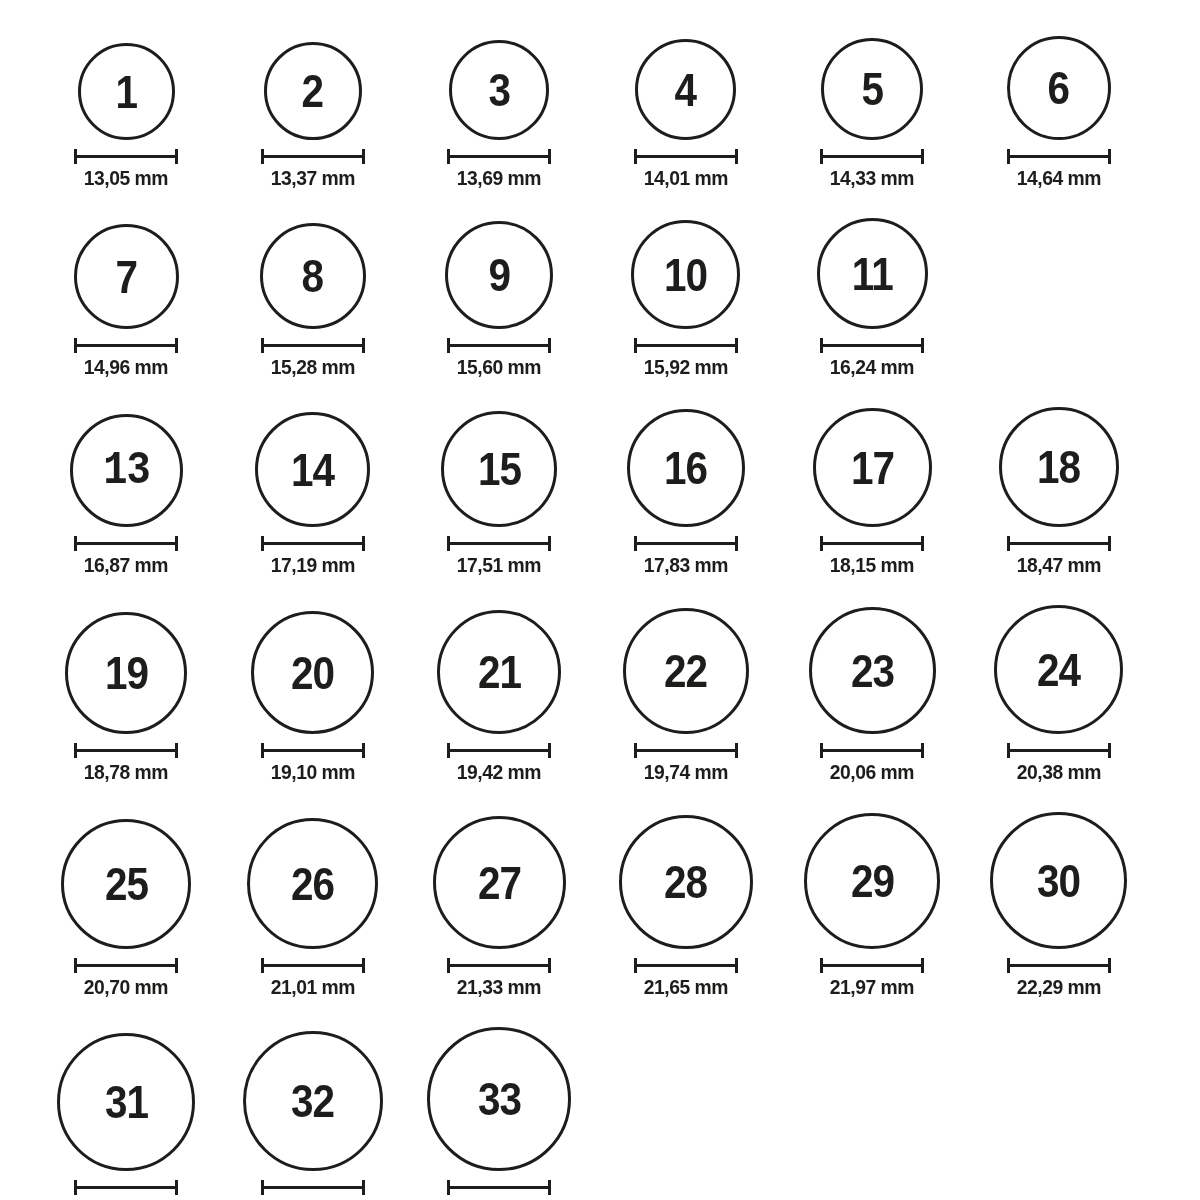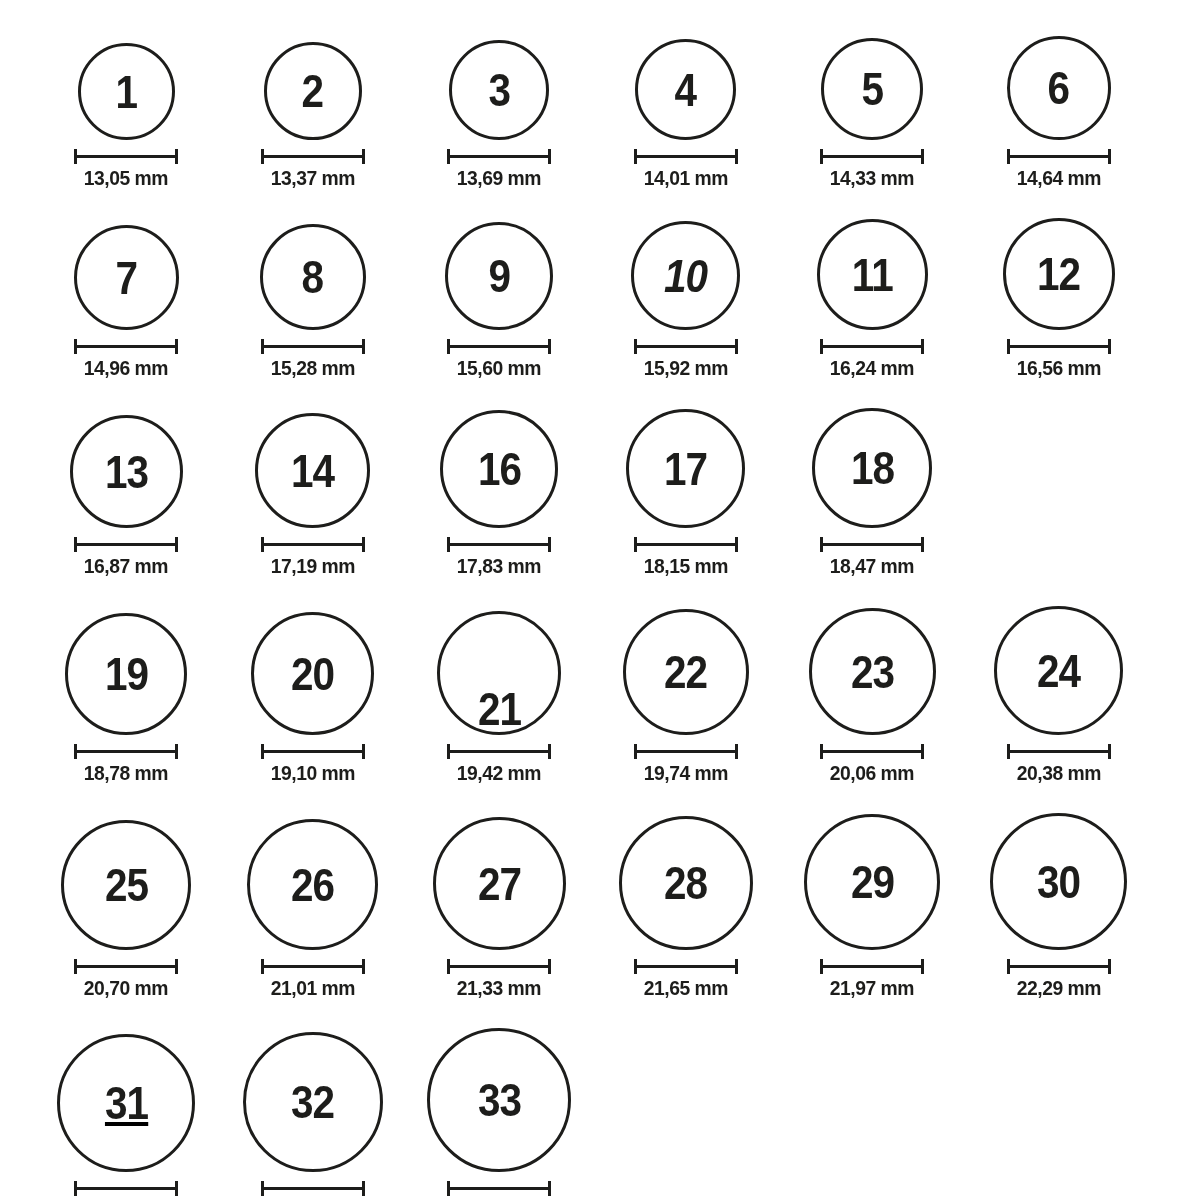--- a/index.html
+++ b/index.html
@@ -140,57 +140,57 @@
         <div class="dlabel">15,28 mm</div>
       </div>
       <div class="cell">
         <div class="circle" style="width: 108px; height: 108px;">
           <span class="num">9</span>
         </div>
         <div class="ruler"></div>
         <div class="dlabel">15,60 mm</div>
       </div>
       <div class="cell">
-        <div class="circle" style="width: 109px; height: 109px; font-style: italic;">
+        <div class="circle" style="width: 109px; height: 109px;">
           <span class="num">10</span>
         </div>
         <div class="ruler"></div>
         <div class="dlabel">15,92 mm</div>
       </div>
       <div class="cell">
         <div class="circle" style="width: 111px; height: 111px;">
           <span class="num">11</span>
         </div>
         <div class="ruler"></div>
         <div class="dlabel">16,24 mm</div>
       </div>
-      <div class="cell">
-        <div class="circle" style="width: 112px; height: 112px;">
-          <span class="num">12</span>
-        </div>
-        <div class="ruler"></div>
-        <div class="dlabel">16,56 mm</div>
-      </div>
-    </div>
-    <div class="row">
-      <div class="cell">
-        <div class="circle" style="width: 113px; height: 113px;">
+    </div>
+    <div class="row">
+      <div class="cell">
+        <div class="circle" style="width: 113px; height: 113px; font-family: Liberation Mono, monospace;">
           <span class="num">13</span>
         </div>
         <div class="ruler"></div>
         <div class="dlabel">16,87 mm</div>
       </div>
       <div class="cell">
         <div class="circle" style="width: 115px; height: 115px;">
           <span class="num">14</span>
         </div>
         <div class="ruler"></div>
         <div class="dlabel">17,19 mm</div>
       </div>
       <div class="cell">
+        <div class="circle" style="width: 116px; height: 116px;">
+          <span class="num">15</span>
+        </div>
+        <div class="ruler"></div>
+        <div class="dlabel">17,51 mm</div>
+      </div>
+      <div class="cell">
         <div class="circle" style="width: 118px; height: 118px;">
           <span class="num">16</span>
         </div>
         <div class="ruler"></div>
         <div class="dlabel">17,83 mm</div>
       </div>
       <div class="cell">
         <div class="circle" style="width: 119px; height: 119px;">
           <span class="num">17</span>
         </div>
@@ -214,21 +214,21 @@
         <div class="dlabel">18,78 mm</div>
       </div>
       <div class="cell">
         <div class="circle" style="width: 123px; height: 123px; text-align: right;">
           <span class="num">20</span>
         </div>
         <div class="ruler"></div>
         <div class="dlabel">19,10 mm</div>
       </div>
       <div class="cell">
-        <div class="circle" style="width: 124px; height: 124px; align-items: flex-end;">
+        <div class="circle" style="width: 124px; height: 124px;">
           <span class="num">21</span>
         </div>
         <div class="ruler"></div>
         <div class="dlabel">19,42 mm</div>
       </div>
       <div class="cell">
         <div class="circle" style="width: 126px; height: 126px;">
           <span class="num">22</span>
         </div>
         <div class="ruler"></div>
@@ -288,21 +288,21 @@
       <div class="cell">
         <div class="circle" style="width: 137px; height: 137px;">
           <span class="num">30</span>
         </div>
         <div class="ruler"></div>
         <div class="dlabel">22,29 mm</div>
       </div>
     </div>
     <div class="row">
       <div class="cell">
-        <div class="circle" style="width: 138px; height: 138px; text-decoration: underline;">
+        <div class="circle" style="width: 138px; height: 138px;">
           <span class="num">31</span>
         </div>
         <div class="ruler"></div>
         <div class="dlabel">22,61 mm</div>
       </div>
       <div class="cell">
         <div class="circle" style="width: 140px; height: 140px;">
           <span class="num">32</span>
         </div>
         <div class="ruler"></div>

